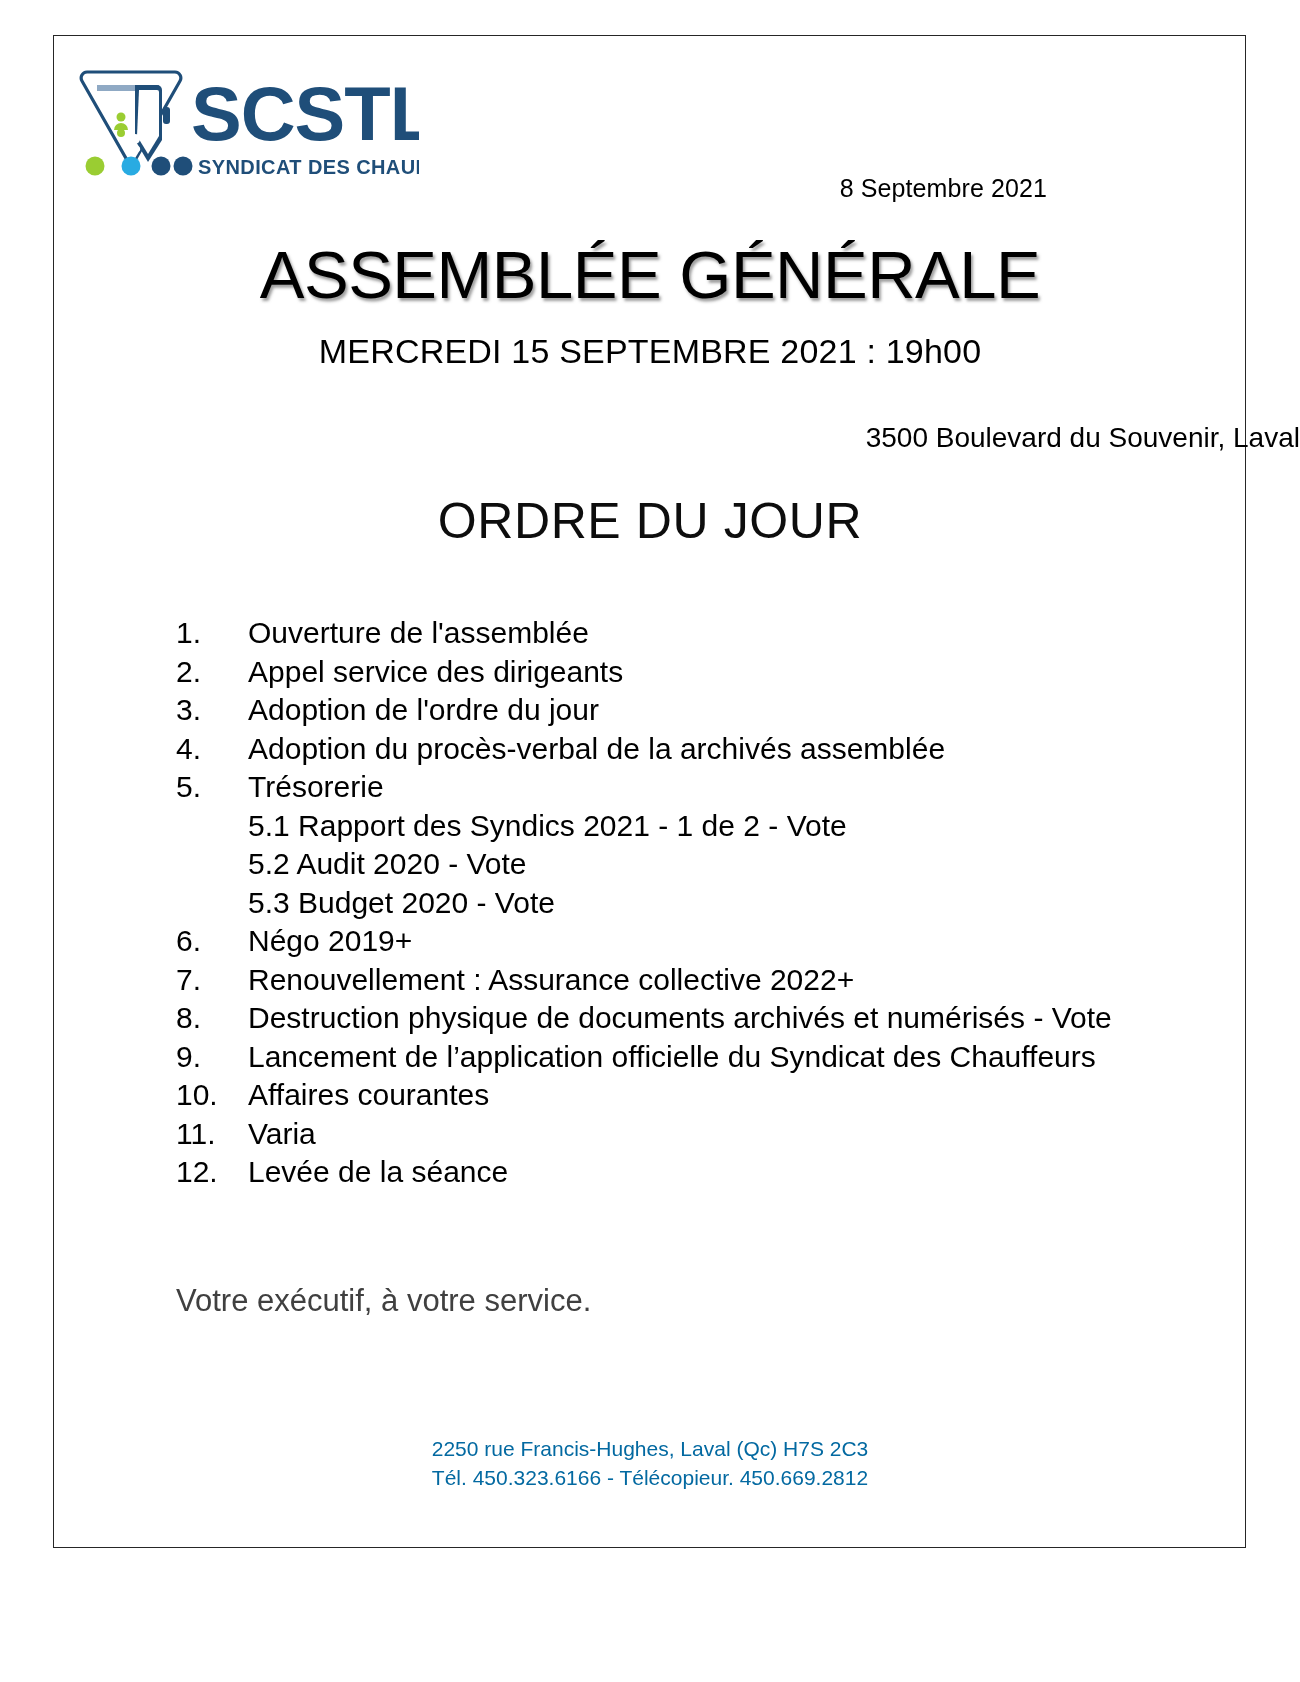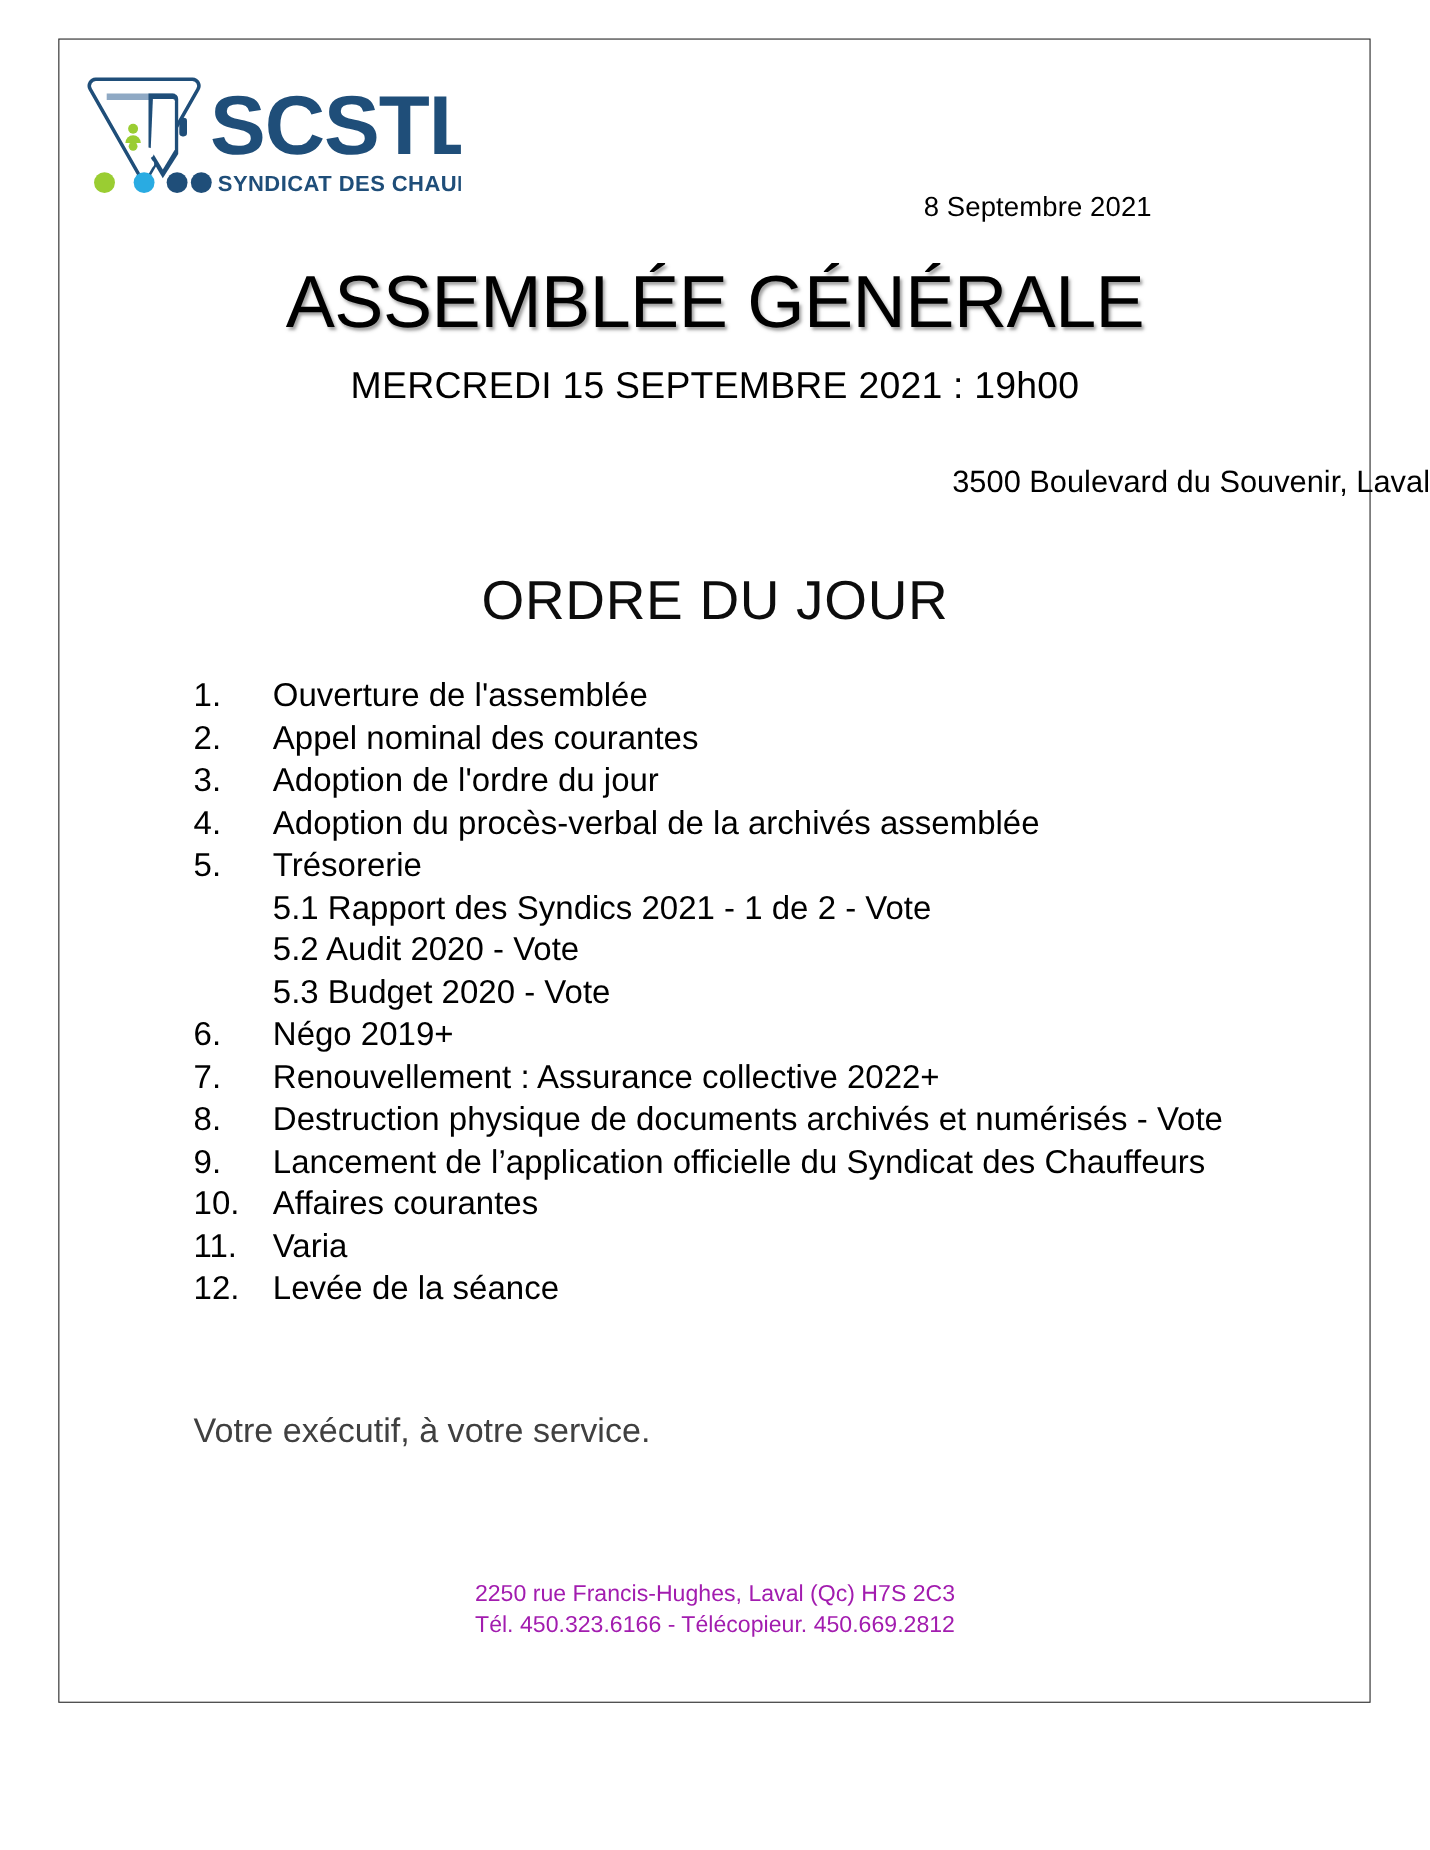--- a/index.html
+++ b/index.html
@@ -99,21 +99,21 @@
     top: 422px;
     width: 1300px;
     text-align: right;
     font-family: "Liberation Sans", sans-serif;
     font-size: 28px;
     color: #000;
   }
   .section-title {
     position: absolute;
     left: 0;
-    top: 517px;
+    top: 492px;
     width: 1300px;
     text-align: center;
     font-family: "Liberation Sans", sans-serif;
     font-size: 50px;
     letter-spacing: 0.6px;
     color: #0d0d0d;
   }
 
   
   .agenda {
@@ -160,21 +160,21 @@
   
   .footer {
     position: absolute;
     left: 0;
     top: 1434px;
     width: 1300px;
     text-align: center;
     font-family: "Liberation Sans", sans-serif;
     font-size: 21px;
     line-height: 29px;
-    color: #a21caf;
+    color: #0369a1;
   }
   .footer div { white-space: nowrap; }
 </style>
 </head>
 <body>
 
 <div id="page">
 
   <div class="page-frame"></div>
 
@@ -215,21 +215,21 @@
   <div class="subtitle-3">3500 Boulevard du Souvenir, Laval</div>
   <div class="section-title">ORDRE DU JOUR</div>
 
   <div class="agenda" id="agenda-list">
       <div class="agenda-row">
         <span class="agenda-num">1.</span>
         <span class="agenda-text">Ouverture de l'assemblée</span>
       </div>
       <div class="agenda-row">
         <span class="agenda-num">2.</span>
-        <span class="agenda-text">Appel nominal des courantes</span>
+        <span class="agenda-text">Appel service des dirigeants</span>
       </div>
       <div class="agenda-row">
         <span class="agenda-num">3.</span>
         <span class="agenda-text">Adoption de l'ordre du jour</span>
       </div>
       <div class="agenda-row">
         <span class="agenda-num">4.</span>
         <span class="agenda-text">Adoption du procès-verbal de la archivés assemblée</span>
       </div>
       <div class="agenda-row">

